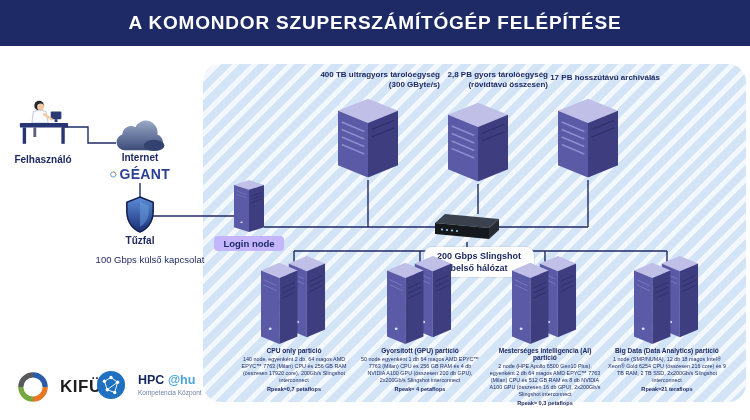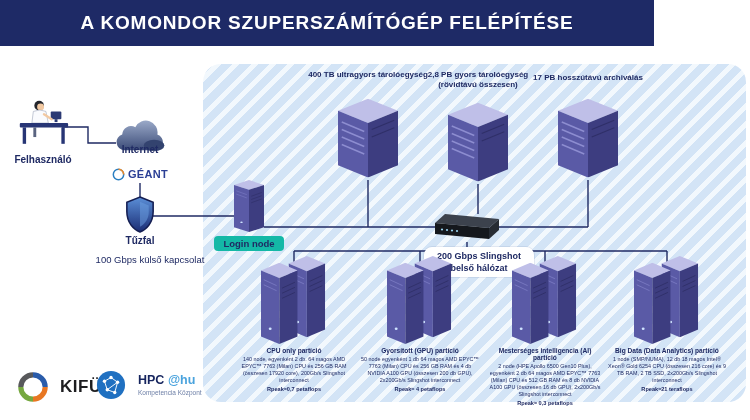--- a/index.html
+++ b/index.html
@@ -1,43 +1,43 @@
 <!DOCTYPE html>
 <html><head>
 <meta charset="utf-8">
 <style>
   html,body{margin:0;padding:0;background:#fff;}
   #canvas{position:relative;width:750px;height:420px;overflow:hidden;background:#fff;
           font-family:"Liberation Sans",sans-serif;}
   .abs{position:absolute;}
   .z2{z-index:2;}
-  .header{left:0;top:0;width:654px;height:46px;background:#1e2a66;color:#fff;
+  .header{left:0;top:0;width:750px;height:46px;background:#1e2a66;color:#fff;
           text-align:center;line-height:46px;font-size:19px;font-weight:bold;letter-spacing:.8px;z-index:3;}
   .panel{left:203px;top:64px;width:543px;height:338px;border-radius:18px;z-index:0;
          background:repeating-linear-gradient(135deg,#d3e4f6 0px,#d3e4f6 8px,#f2f8fd 8px,#f2f8fd 13px);}
   .wires{left:0;top:0;z-index:1;pointer-events:none;}
   .small-label{font-size:10px;font-weight:600;text-align:center;color:#1f2a63;}
-  .storage-label{font-size:8px;font-weight:700;text-align:center;color:#1f2a63;line-height:1.3;}
+  .storage-label{font-size:8px;font-weight:700;text-align:right;color:#1f2a63;line-height:1.3;}
   .eth{font-size:9.5px;font-weight:500;text-align:center;color:#1f2a63;line-height:1.4;}
-  .login-label{font-size:9.5px;font-weight:700;color:#1f2a63;background:#14b8a6;border-radius:4px;
+  .login-label{font-size:9.5px;font-weight:700;color:#1f2a63;background:#c4b5fd;border-radius:4px;
                text-align:center;padding:2px 0;}
   .switch-label{background:#fff;border-radius:8px;text-align:center;padding:3px 0;font-size:9px;
                 font-weight:700;color:#1f2a63;line-height:1.35;box-shadow:0 0 0 1px rgba(31,42,99,.08);}
   .pt{color:#1f2a63;text-align:center;}
   .pt-title{font-size:6.6px;font-weight:700;margin-bottom:1.5px;}
   .pt-body{font-size:5.4px;line-height:1.32;}
   .pt-peak{font-size:5.6px;font-weight:700;margin-top:2px;}
   .logo-row{display:flex;align-items:center;gap:12px;}
   .kifu-text{font-size:17px;font-weight:800;color:#1d1d1f;letter-spacing:.5px;}
   .hpc-line{font-size:12.5px;font-weight:800;line-height:1.1;}
   .hpc-main{color:#16255e;margin-top:21px;}
   .hpc-suffix{color:#4aa3dd;}
   .hpc-sub{font-size:6.5px;color:#6d7fa6;margin-top:1px;}
   .geant-row{display:flex;align-items:center;justify-content:center;gap:3px;}
-  .geant-text{font-size:11px;font-weight:800;color:#2b3f95;letter-spacing:.3px;}
+  .geant-text{font-size:14px;font-weight:800;color:#2b3f95;letter-spacing:.3px;}
 </style>
 </head>
 <body>
 
 <svg width="0" height="0" style="position:absolute" aria-hidden="true">
   <defs>
     <linearGradient id="gradShield" x1="0" y1="0" x2="0" y2="1">
       <stop offset="0" stop-color="#5b8fd8"></stop>
         <stop offset="1" stop-color="#1b2d74"></stop>
     </linearGradient>
@@ -114,21 +114,21 @@
     <rect x="9" y="31.5" width="3.5" height="17" fill="#273575"></rect>
     <rect x="49" y="31.5" width="3.5" height="17" fill="#273575"></rect>
     <rect x="20" y="31.5" width="3" height="10" fill="#5a6480"></rect>
   </svg>
   <div class="abs z2 small-label" style="left:6px;top:154px;width:74px">Felhasználó</div>
 
   <svg class="abs z2" style="left:110px;top:120px" width="60" height="34" viewBox="0 0 64 36">
     <path d="M15 32 h33 a8.5 8.5 0 0 0 2.5-16.6 A12.5 12.5 0 0 0 27 7.5 a9.5 9.5 0 0 0 -14 7.9 A8.5 8.5 0 0 0 15 32 Z" fill="url(#gradCloud)"></path>
     <ellipse cx="47" cy="27" rx="11" ry="6" fill="#33436f"></ellipse>
   </svg>
-  <div class="abs z2 small-label" style="left:110px;top:144px;width:60px">Internet</div>
+  <div class="abs z2 small-label" style="left:110px;top:152px;width:60px">Internet</div>
 
   <div class="abs z2 geant-row" style="left:110px;top:166px;width:60px;height:16px">
     <svg width="13" height="13" viewBox="0 0 14 14">
       <circle cx="7" cy="7" r="5.6" fill="#fff" stroke="#2b7fc2" stroke-width="1.6"></circle>
       <path d="M7 1.4 a5.6 5.6 0 0 1 5.6 5.6" stroke="#f08a24" stroke-width="1.6" fill="none"></path>
     </svg>
     <span class="geant-text">GÉANT</span>
   </div>
 
   <svg class="abs z2" style="left:125px;top:196px" width="30" height="37" viewBox="0 0 30 38">
@@ -141,20 +141,21 @@
     <div>100 Gbps külső kapcsolat</div>
   </div>
 
   <svg class="abs z2" style="left:234px;top:180px" width="30" height="52" viewBox="0 0 40 96" preserveAspectRatio="none">
     <use href="#sym-tower" x="0" y="0" width="40" height="96"></use>
   </svg>
   <div class="abs z2 login-label" style="left:214px;top:236px;width:70px">Login node</div>
 
   <div class="abs z2 storage-label" style="left:296px;top:70px;width:144px">
     <div>400 TB ultragyors tárolóegység</div>
+    <div>(300 GByte/s)</div>
   </div>
   <div class="abs z2 storage-label" style="left:408px;top:70px;width:140px">
     <div>2,8 PB gyors tárolóegység</div>
     <div>(rövidtávú összesen)</div>
   </div>
   <div class="abs z2 storage-label" style="left:516px;top:73px;width:144px">
     <div>17 PB hosszútávú archiválás</div>
     <div></div>
   </div>
 

